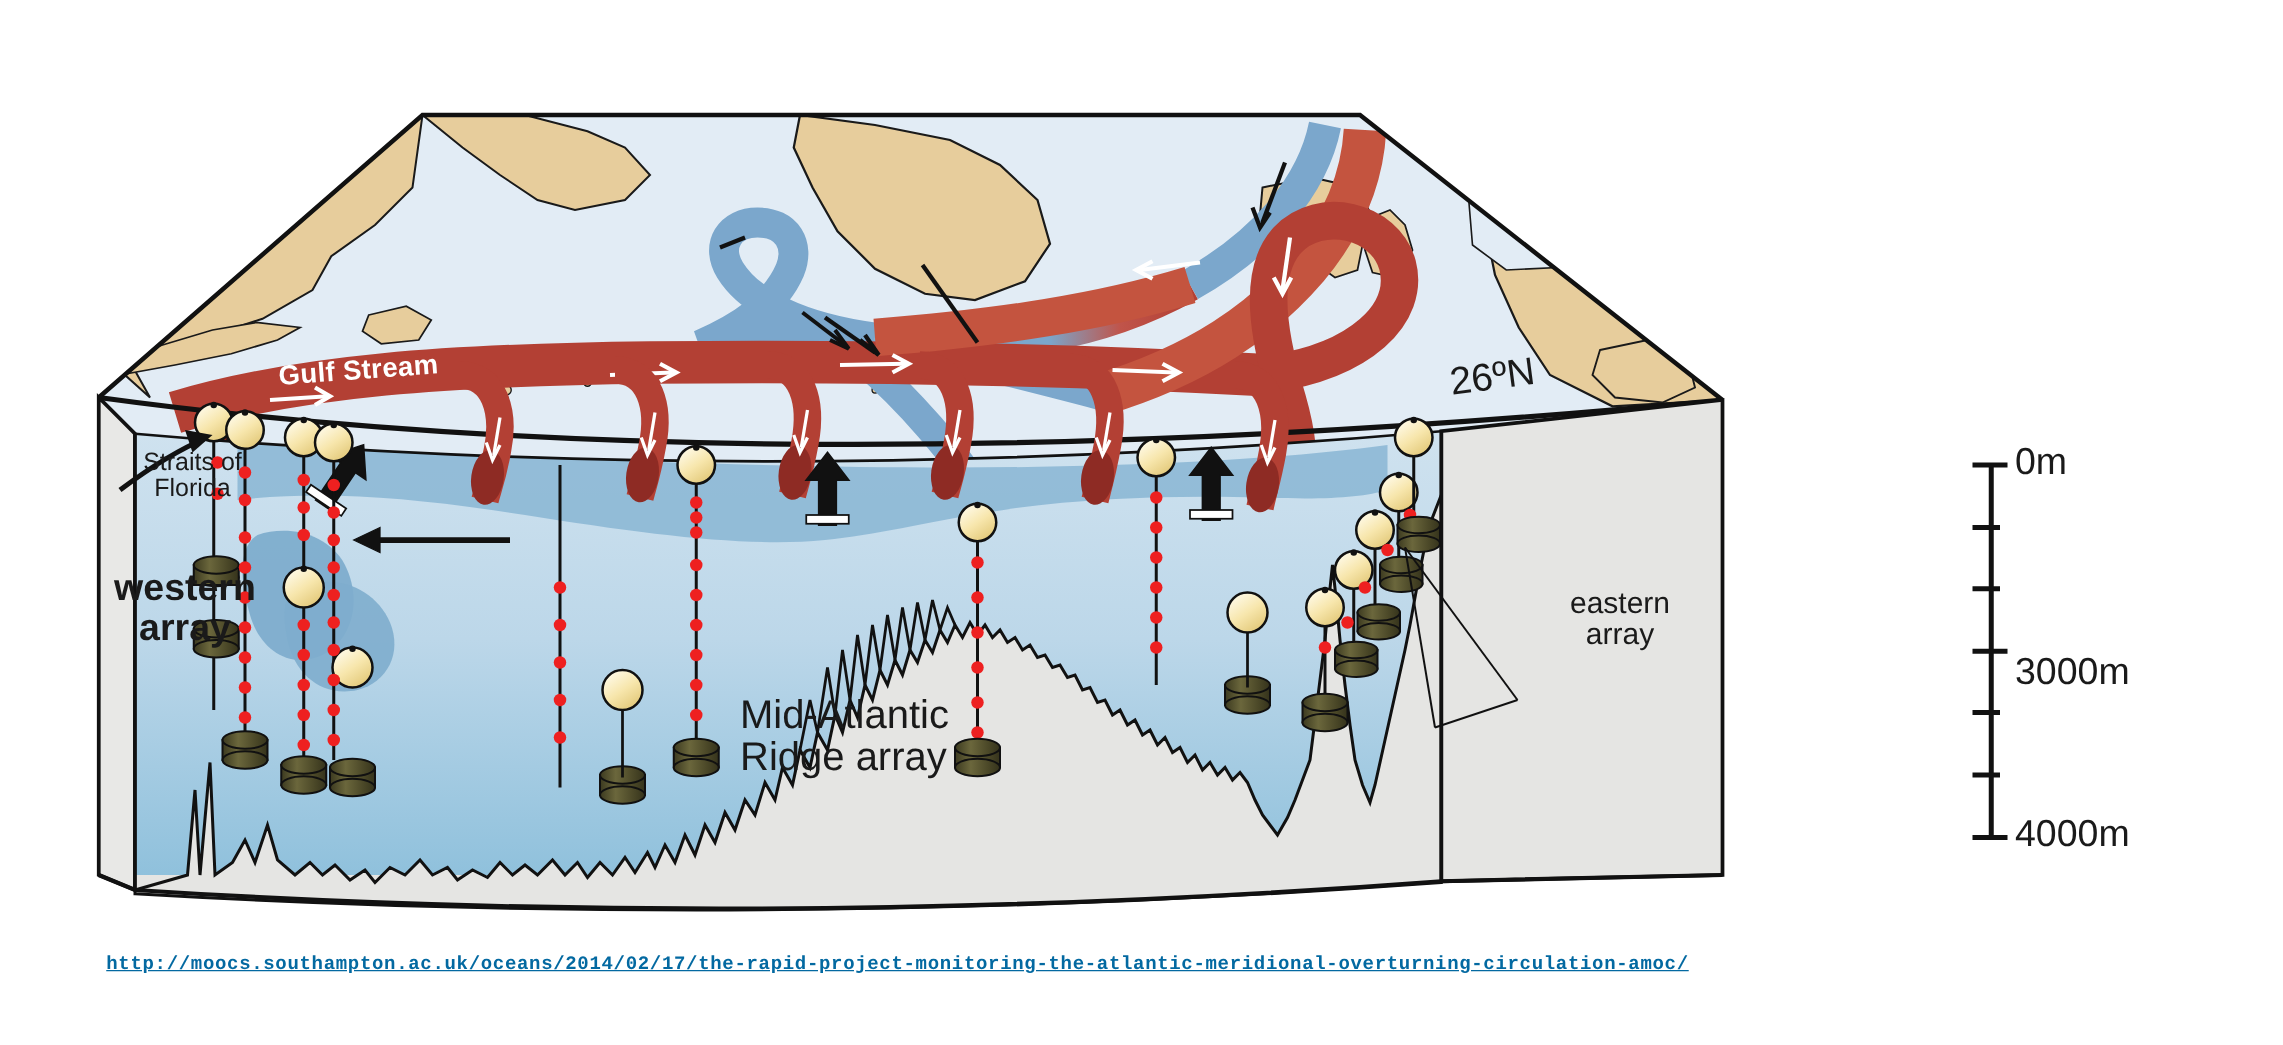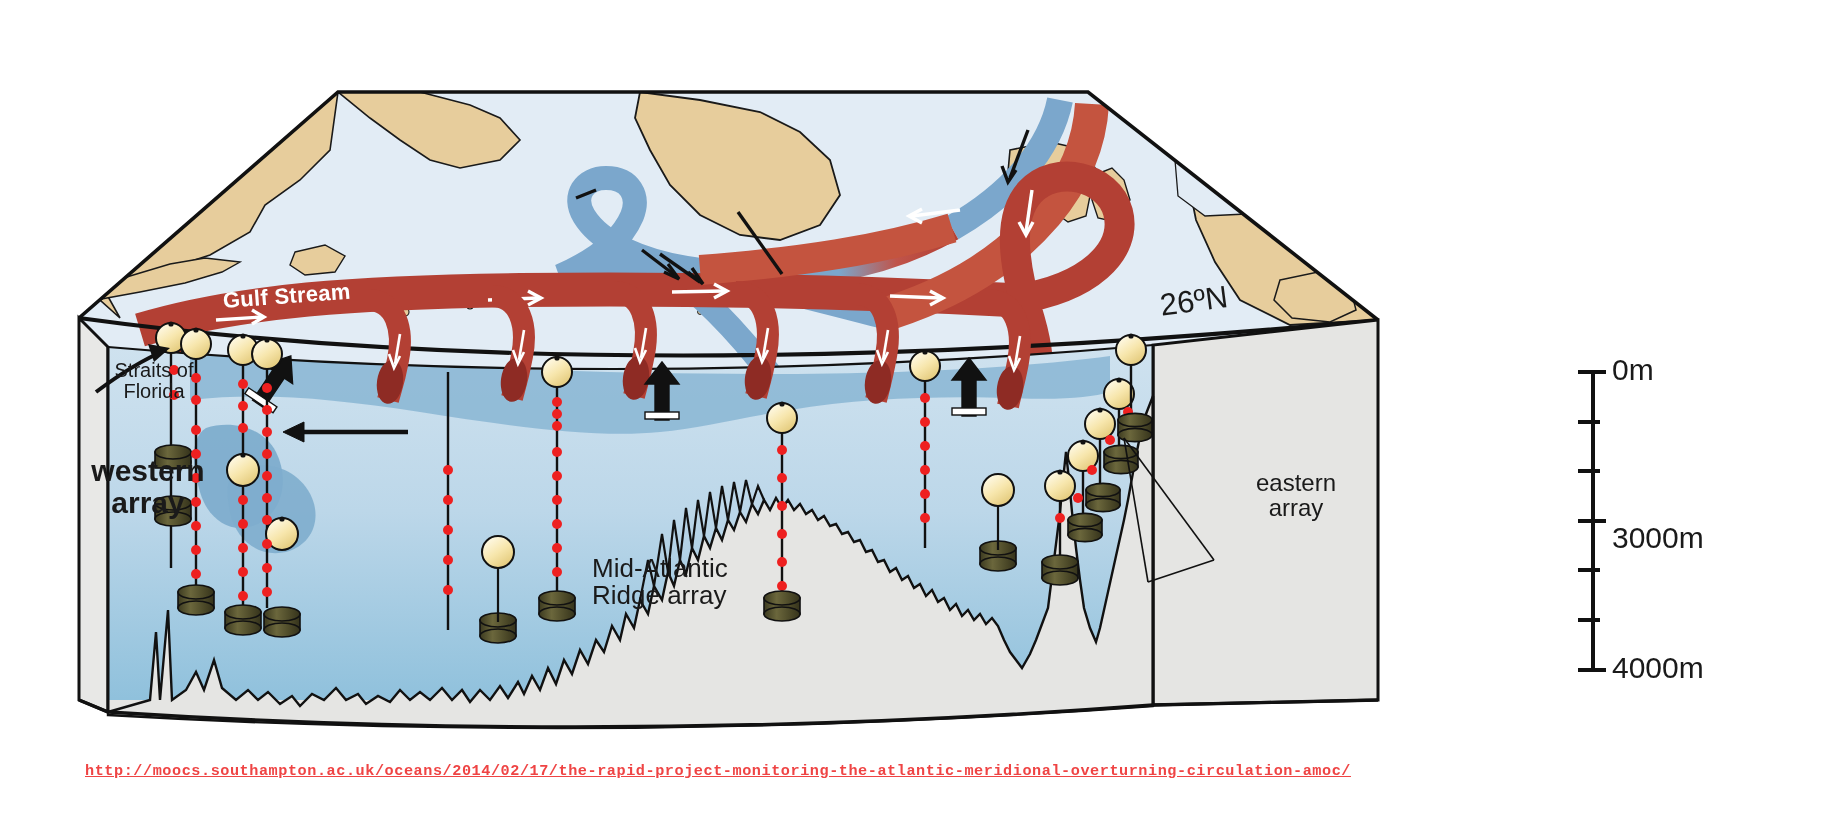--- a/index.html
+++ b/index.html
@@ -23,21 +23,21 @@
   }
   .lbl {
     position: absolute;
     color: #1a1a1a;
     font-family: "Liberation Sans", sans-serif;
     white-space: pre;
     line-height: 1.05;
   }
   .lbl-straits { left: 74px;  top: 360px;  font-size: 20px; text-align: center; width: 160px; }
   .lbl-western { left: 78px;  top: 455px;  font-size: 30px; text-align: center; width: 140px; font-weight: bold; }
-  .lbl-mar     { left: 592px; top: 555px;  font-size: 26px; text-align: left;   width: 210px; }
+  .lbl-mar     { left: 592px; top: 555px;  font-size: 32px; text-align: left;   width: 210px; }
   .lbl-eastern { left: 1216px;top: 470px;  font-size: 24px; text-align: center;   width: 160px; }
   .lbl-lat     { left: 1158px;top: 290px;  font-size: 31px; transform: rotate(-7.5deg); transform-origin: left top; }
   .lbl-depth   { font-size: 30px; left: 1612px; }
   .lbl-gulf {
     position: absolute;
     left: 222px; top: 288px;
     font-size: 22px;
     font-weight: bold;
     color: #ffffff;
     transform: rotate(-4.2deg);
@@ -46,21 +46,21 @@
     white-space: pre;
     font-family: "Liberation Sans", sans-serif;
   }
   .lbl-url {
     position: absolute;
     left: 85px;
     top: 762px;
     font-family: "Liberation Mono", monospace;
     font-size: 15.2px;
     font-weight: bold;
-    color: #ef4444;
+    color: #0369a1;
     letter-spacing: 0.55px;
     white-space: pre;
   }
 </style>
 </head>
 <body>
 
 <div id="stage">
 
   <svg id="fig" viewBox="0 0 1826 836">

